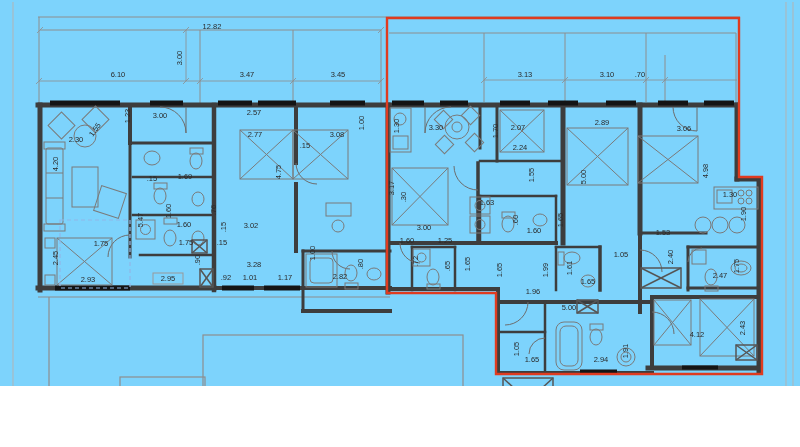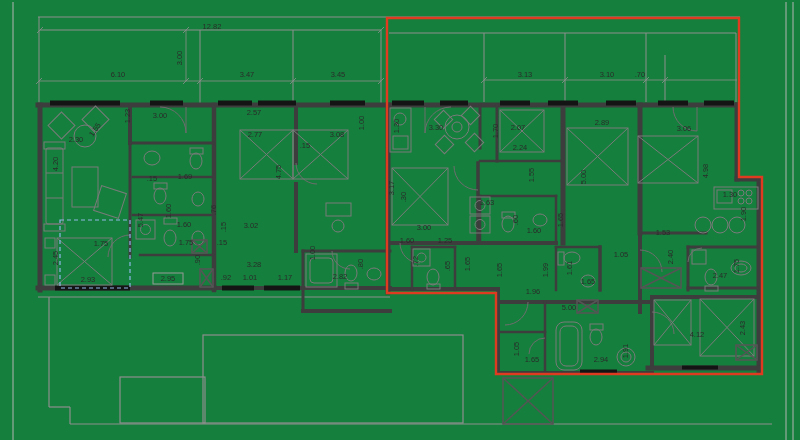--- a/index.html
+++ b/index.html
@@ -1,16 +1,16 @@
 <!DOCTYPE html>
 <html><head>
 <meta charset="utf-8">
 <style>
   html,body{margin:0;padding:0;background:#ffffff;}
-  #stage{position:relative;width:800px;height:440px;background:#15803d;overflow:hidden;
+  #stage{position:relative;width:800px;height:386px;background:#7dd3fc;overflow:hidden;
          font-family:"Liberation Sans", sans-serif;}
   svg{position:absolute;left:0;top:0;}
   text.d{font-family:"Liberation Sans", sans-serif;font-size:7.5px;fill:#2a2a2a;text-anchor:middle;}
 </style>
 </head>
 <body>
 
 <div id="stage">
 <svg width="800" height="447" viewBox="0 0 800 447">
 

